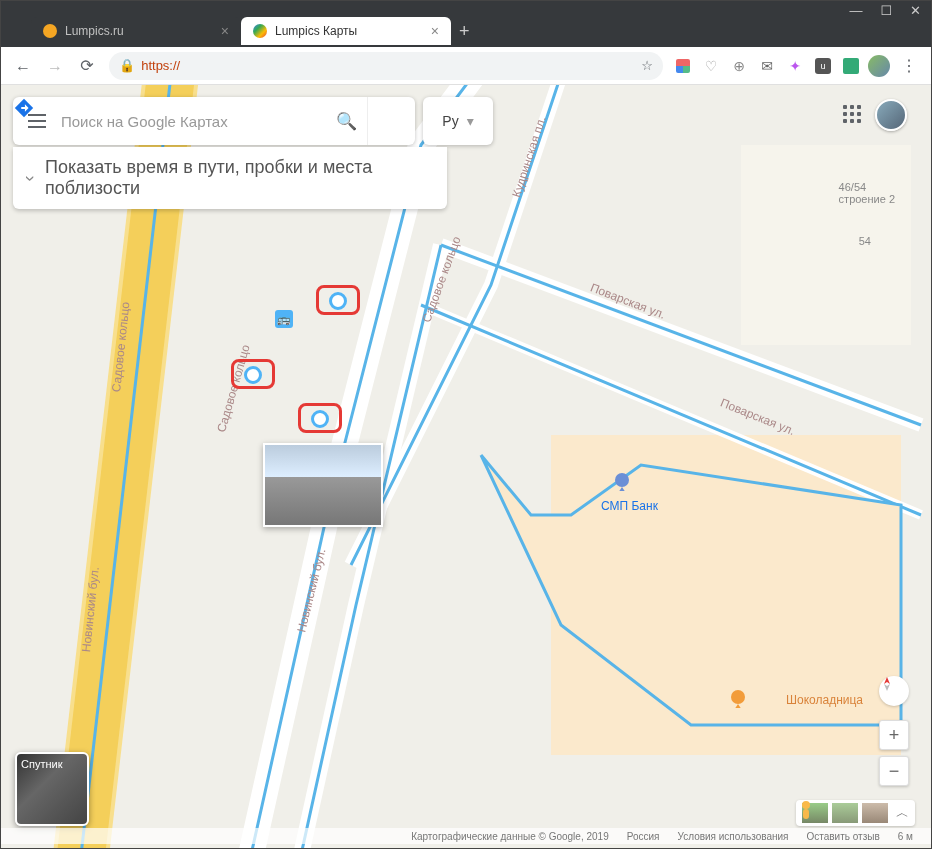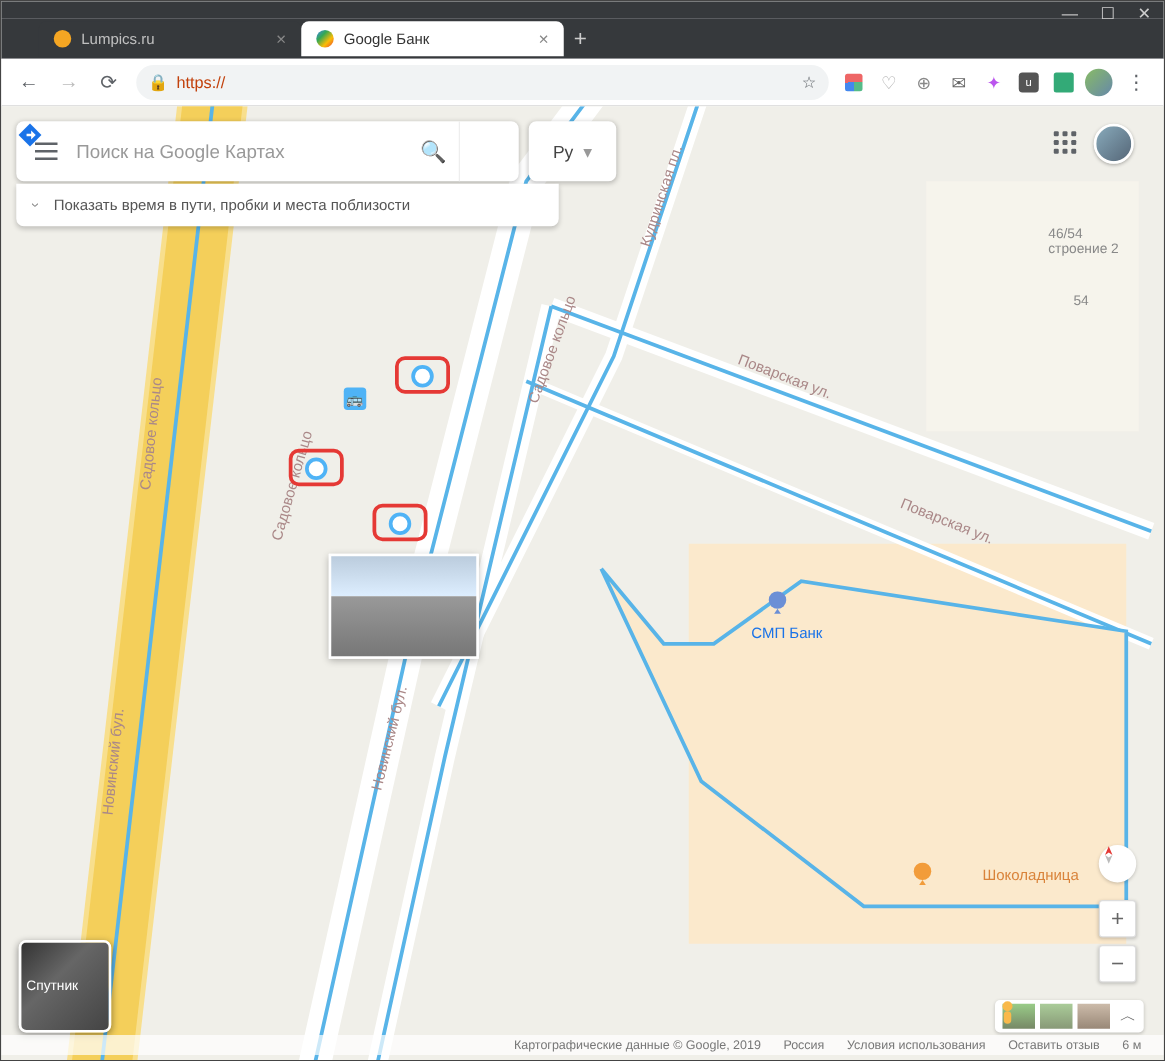--- a/index.html
+++ b/index.html
@@ -28,36 +28,36 @@
 .menu3{width:48px;display:flex;align-items:center;justify-content:center}
 .ham{width:18px;height:2px;background:#5f6368;position:relative}
 .ham::before,.ham::after{content:"";position:absolute;width:18px;height:2px;background:#5f6368;left:0}
 .ham::before{top:-6px}.ham::after{top:6px}
 .sinput{flex:1;border:none;outline:none;font-size:15px;color:#666}
 .sinput::placeholder{color:#999}
 .sicon{width:40px;text-align:center;color:#777;font-size:17px}
 .dirbtn{width:48px;height:48px;border-left:1px solid #eee;display:flex;align-items:center;justify-content:center}
 .dirbtn svg{width:22px;height:22px}
 .langbtn{position:absolute;top:12px;left:422px;width:70px;height:48px;background:#fff;border-radius:6px;box-shadow:0 1px 4px rgba(0,0,0,.25);display:flex;align-items:center;justify-content:center;font-size:14px;color:#444;gap:8px}
-.expand{position:absolute;top:62px;left:12px;width:434px;background:#fff;border-radius:0 0 6px 6px;box-shadow:0 2px 4px rgba(0,0,0,.2);padding:10px 14px;display:flex;align-items:center;gap:12px;font-size:12px;color:#555}
+.expand{position:absolute;top:62px;left:12px;width:434px;background:#fff;border-radius:0 0 6px 6px;box-shadow:0 2px 4px rgba(0,0,0,.2);padding:10px 14px;display:flex;align-items:center;gap:12px;font-size:18px;color:#555}
 .chev{transform:rotate(90deg);color:#888}
 .appsgrid{position:absolute;top:20px;right:70px;width:18px;height:18px;display:grid;grid-template-columns:repeat(3,4px);grid-template-rows:repeat(3,4px);gap:3px}
 .appsgrid span{background:#5f6368;border-radius:1px}
 .avatar{position:absolute;top:14px;right:24px;width:32px;height:32px;border-radius:50%;background:linear-gradient(135deg,#8ab,#567);border:2px solid #fff;box-shadow:0 1px 3px rgba(0,0,0,.3)}
 .lbl{position:absolute;font-size:11px;color:#888}
 .slbl{position:absolute;font-size:12px;color:#1a73e8;white-space:nowrap}
 .roadlbl{position:absolute;font-size:12px;color:#a88;transform-origin:left}
 .busicon{position:absolute;width:18px;height:18px;background:#4fb3f6;border-radius:3px;display:flex;align-items:center;justify-content:center;color:#fff;font-size:11px}
 .pano{position:absolute;width:18px;height:18px;border:3px solid #4fb3f6;border-radius:50%;background:#fff}
 .hl{position:absolute;width:44px;height:30px;border:3px solid #e53935;border-radius:8px}
 .preview{position:absolute;width:120px;height:84px;background:#fff;border:2px solid #fff;box-shadow:0 2px 6px rgba(0,0,0,.3)}
 .preview .sky{height:40%;background:linear-gradient(#bcd,#def)}
 .preview .gnd{height:60%;background:linear-gradient(#999,#777)}
 .poi-pin{position:absolute;width:18px;height:18px}
-.satbtn{position:absolute;bottom:22px;left:14px;width:74px;height:74px;border:2px solid #fff;border-radius:6px;background:linear-gradient(135deg,#333,#666 40%,#444);box-shadow:0 2px 6px rgba(0,0,0,.4);color:#fff;font-size:11px;display:flex;align-items:center;padding:4px}
+.satbtn{position:absolute;bottom:22px;left:14px;width:74px;height:74px;border:2px solid #fff;border-radius:6px;background:linear-gradient(135deg,#333,#666 40%,#444);box-shadow:0 2px 6px rgba(0,0,0,.4);color:#fff;font-size:11px;display:flex;align-items:flex-start;padding:4px}
 .imgpanel{position:absolute;bottom:22px;left:240px;width:360px;background:#fff;border-radius:6px;box-shadow:0 1px 5px rgba(0,0,0,.25);padding:10px 14px;font-size:13px}
 .imgpanel .hdr{display:flex;align-items:center;justify-content:space-between;margin-bottom:4px}
 .toggle{width:30px;height:14px;background:#aecbfa;border-radius:8px;position:relative}
 .toggle::after{content:"";position:absolute;right:-2px;top:-2px;width:18px;height:18px;background:#1a73e8;border-radius:50%}
 .legend{display:flex;align-items:center;gap:8px;font-size:12px;color:#555;margin-bottom:3px}
 .legline{width:18px;height:3px;background:#4fb3f6}
 .legcirc{width:12px;height:12px;border:3px solid #4fb3f6;border-radius:50%}
 .hint{font-size:11px;color:#888}
 .ctrlcol{position:absolute;right:22px;bottom:62px;display:flex;flex-direction:column;gap:6px;align-items:center}
 .rndbtn{width:30px;height:30px;background:#fff;border:1px solid #ddd;border-radius:3px;box-shadow:0 1px 3px rgba(0,0,0,.2);display:flex;align-items:center;justify-content:center;color:#666;font-size:18px}
@@ -79,21 +79,21 @@
 </div>
 
 <div class="tabbar">
   <div class="tab">
     <span class="fav" style="background:#f5a623"></span>
     <span>Lumpics.ru</span>
     <span class="tclose">×</span>
   </div>
   <div class="tab active">
     <span class="fav" style="background:linear-gradient(135deg,#4285f4,#34a853,#fbbc05,#ea4335)"></span>
-    <span>Google Банк</span>
+    <span>Lumpics Карты</span>
     <span class="tclose">×</span>
   </div>
   <span class="newtab">+</span>
 </div>
 
 <div class="addrbar">
   <div class="navbtn">←</div>
   <div class="navbtn" style="color:#bbb">→</div>
   <div class="navbtn">⟳</div>
   <div class="urlbox">

